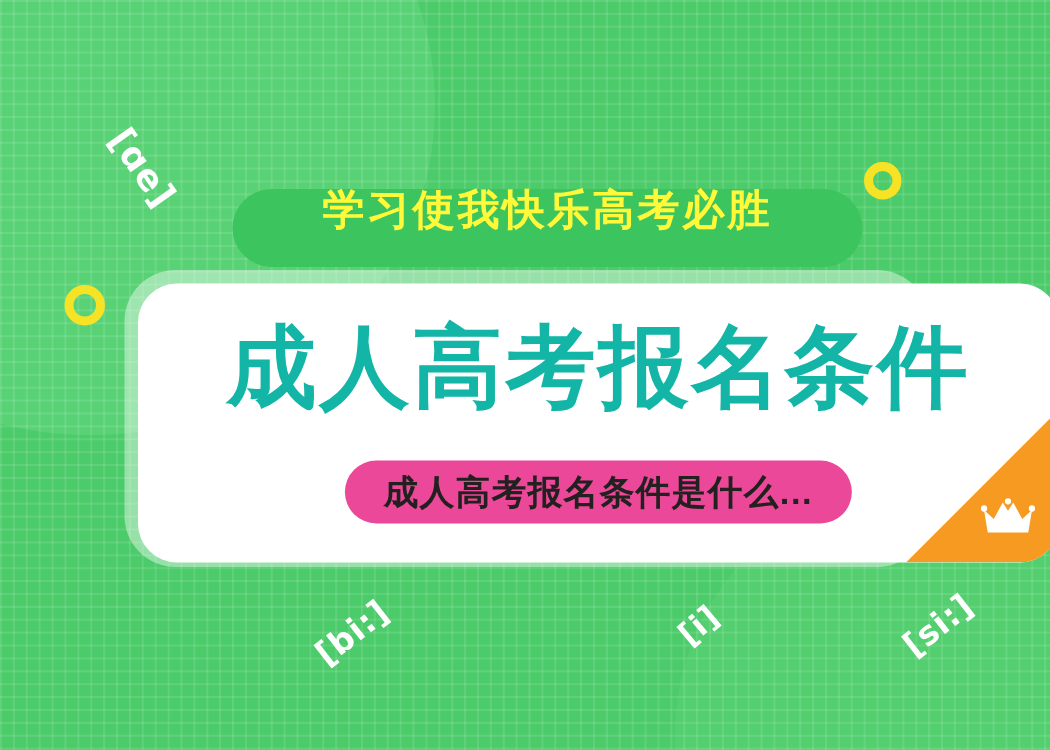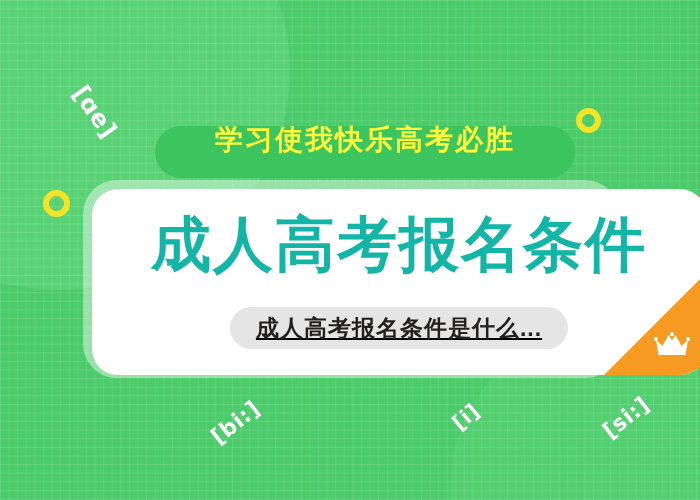--- a/index.html
+++ b/index.html
@@ -154,27 +154,26 @@
     z-index: 3;
   }
 
   .subtitle-pill {
     position: absolute;
     left: 50%;
     transform: translateX(-50%);
     top: 118px;
     padding: 0 26px;
     height: 42px;
-    background: #e5e5e5;
+    background: #ec4899;
     border-radius: 21px;
     display: flex;
     align-items: center;
     justify-content: center;
     z-index: 3;
-    text-decoration: underline;
   }
   .subtitle-text {
     color: #22211f;
     font-size: 23px;
     font-weight: 700;
     letter-spacing: 1px;
     line-height: 1;
     white-space: nowrap;
   }
 

